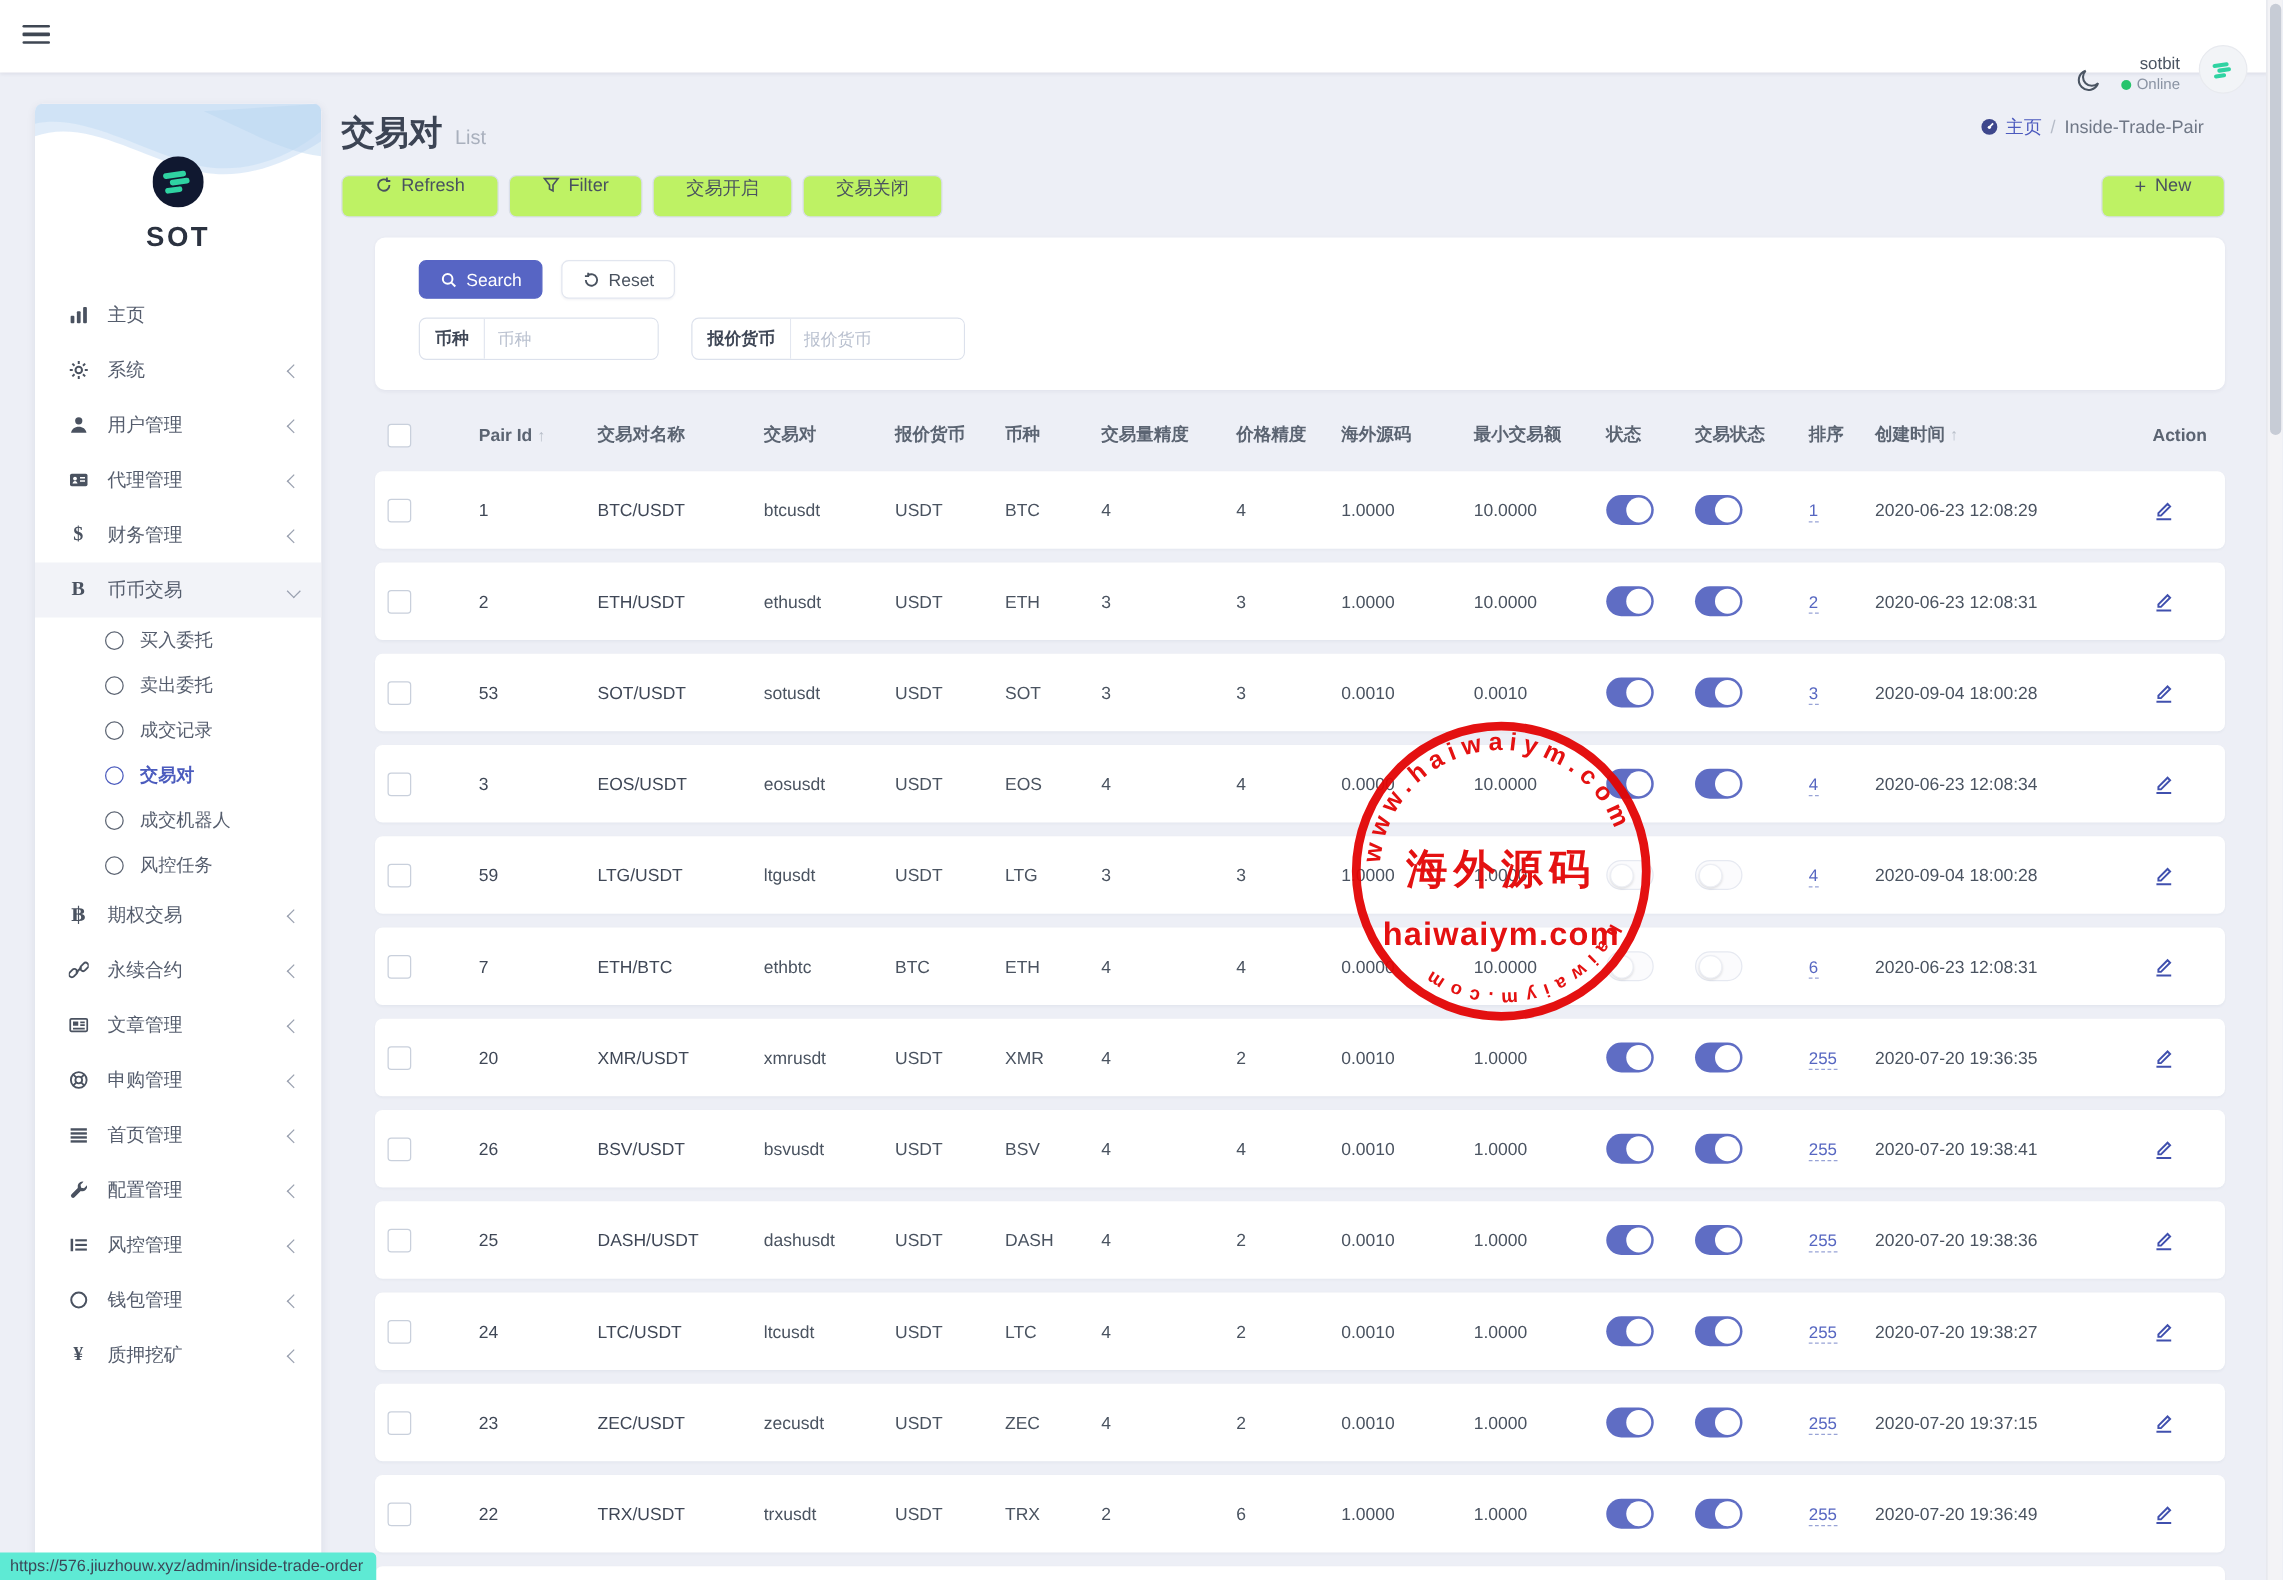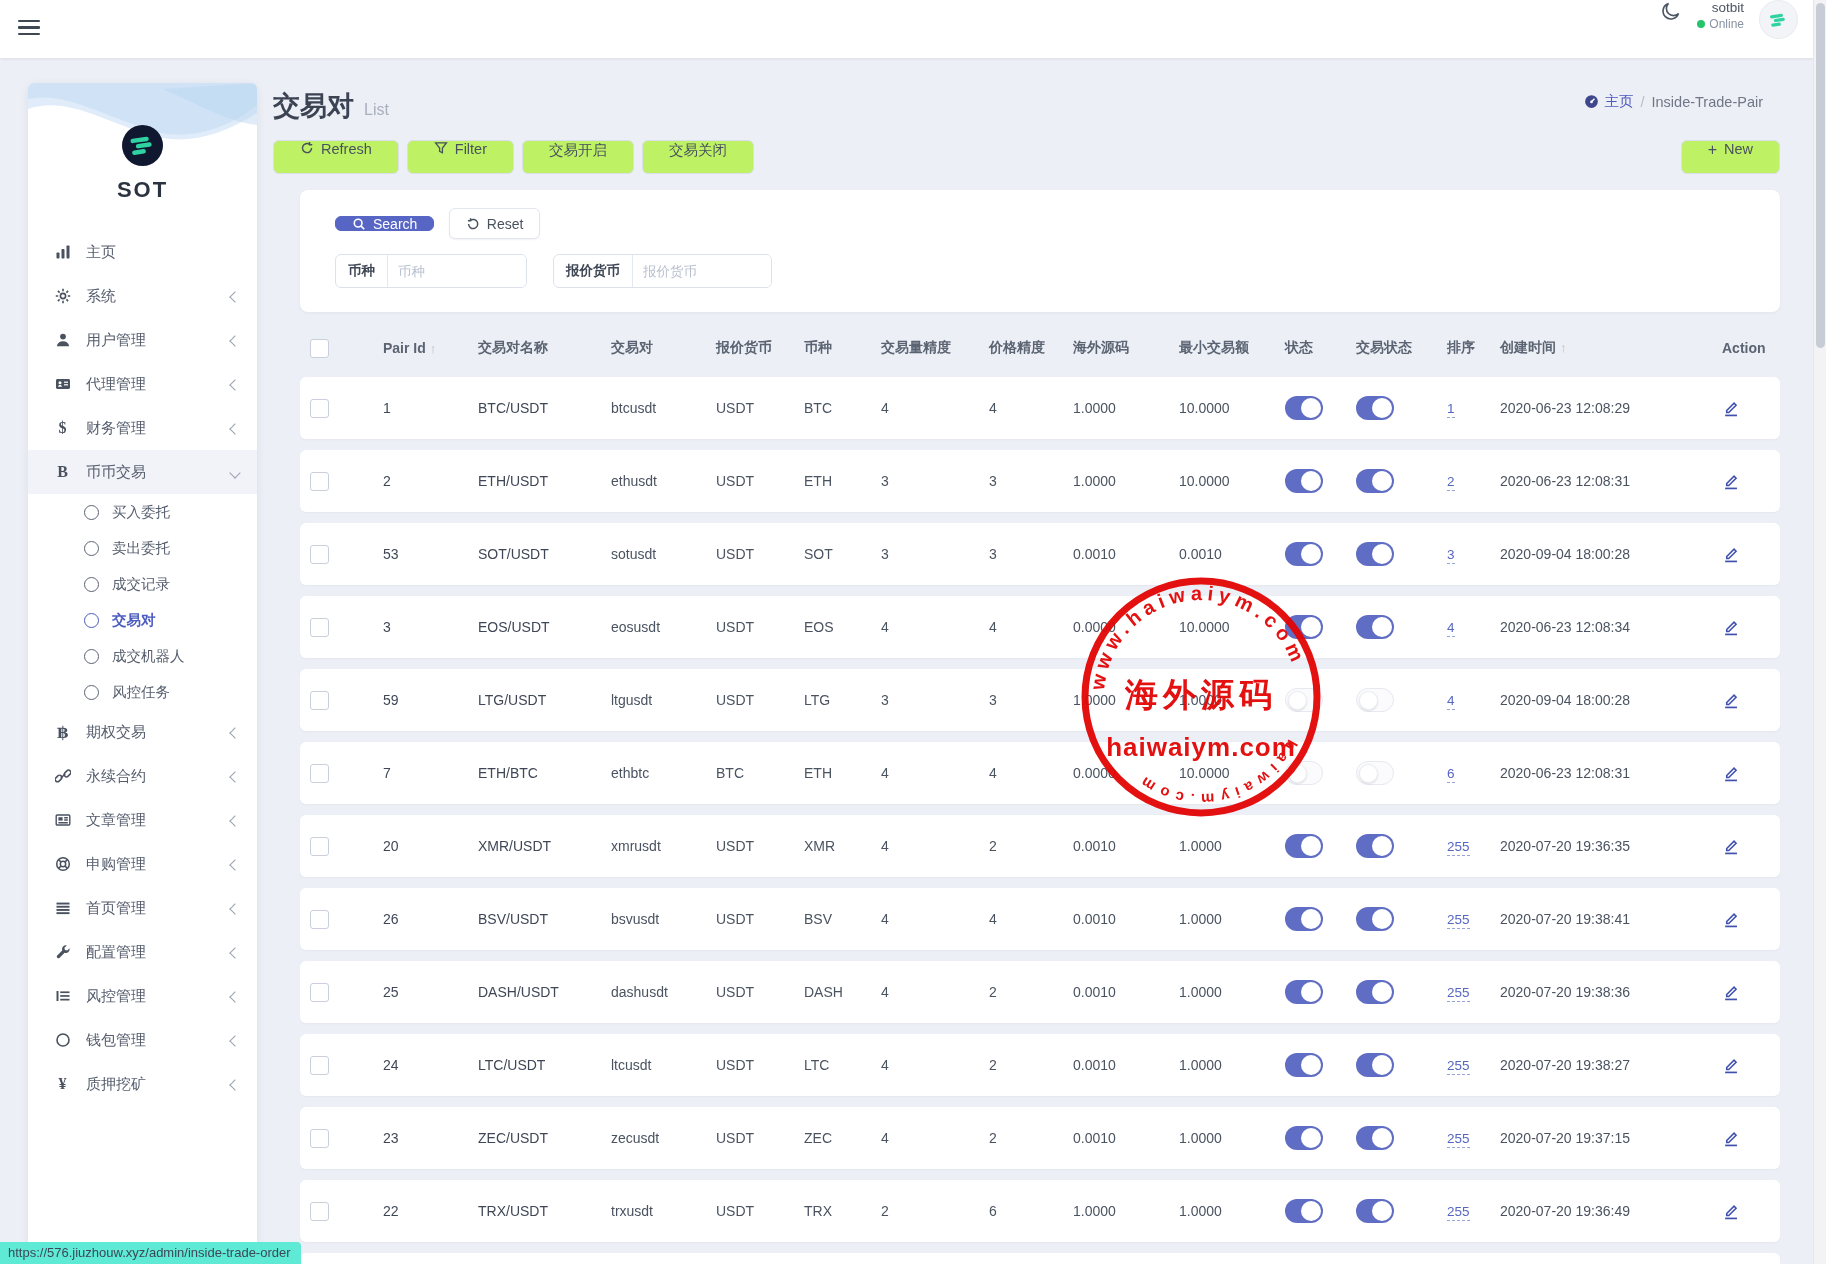--- a/index.html
+++ b/index.html
@@ -4,21 +4,21 @@
 <style>
   html,body{margin:0;padding:0}
   body{position:relative;width:1826px;height:1264px;overflow:hidden;background:#edeff6;
        font-family:"Liberation Sans","DejaVu Sans",sans-serif;color:#4a5360}
   svg{display:block}
   
   .topbar{position:absolute;left:0;top:0;width:1814px;height:58px;background:#fff;
           box-shadow:0 1px 3px rgba(20,30,60,.08);z-index:5}
   .hamburger{position:absolute;left:18px;top:20px;width:22px;height:18px;cursor:pointer}
   .hamburger span{display:block;height:2.4px;background:#3f4753;margin:0 0 4px;border-radius:1px}
-  .topbar-right{position:absolute;right:16px;top:0;height:75px;display:flex;align-items:flex-start;gap:15px}
+  .topbar-right{position:absolute;right:16px;top:0;height:75px;display:flex;align-items:flex-end;gap:15px}
   .moon-btn{width:22px;height:22px;cursor:pointer}
   .userblock{text-align:right;line-height:1.25}
   .username{font-size:13.5px;color:#4b5563}
   .userstatus{font-size:12px;color:#8a93a3;display:flex;align-items:center;gap:4px;justify-content:flex-end}
   .dot{width:8px;height:8px;border-radius:50%;background:#27c46d;display:inline-block}
   .avatar{width:37px;height:37px;border-radius:50%;background:#f2f4f7;border:1px solid #e8eaef;
           display:flex;align-items:center;justify-content:center;cursor:pointer}
   
   .scroll-track{position:absolute;right:0;top:0;width:12px;height:100%;background:#f3f3f6;
                 border-left:1px solid #e4e6ec;z-index:9}
@@ -55,21 +55,21 @@
   .bc-cur{color:#6f7786}
   
   .toolbar{position:absolute;left:273px;top:140px;display:flex;gap:8px;z-index:3}
   .btn{height:34px;display:inline-flex;gap:7px;padding:0 26px;background:#bef264;
        border:1px solid #d9dee9;border-radius:6px;font-size:14.5px;color:#49525f;cursor:pointer;box-sizing:border-box}
   .btn-new{position:absolute;right:46px;top:140px;z-index:3}
   .plus{font-size:16px;color:#49525f}
   
   .search-panel{position:absolute;left:300px;top:190px;width:1480px;height:122px;background:#fff;border-radius:8px;
                 box-shadow:0 1px 3px rgba(30,40,80,.05);padding:18px 0 0 35px;box-sizing:border-box;z-index:2}
-  .btn-search{height:15px;display:inline-flex;align-items:center;gap:7px;padding:0 16px;background:#5765c4;
+  .btn-search{height:31px;display:inline-flex;align-items:center;gap:7px;padding:0 16px;background:#5765c4;
               border:1px solid #5765c4;border-radius:6px;font-size:14px;color:#fff;cursor:pointer}
   .btn-reset{height:31px;display:inline-flex;align-items:center;gap:7px;padding:0 16px;background:#fff;
              border:1px solid #e2e6ef;border-radius:6px;font-size:14px;color:#49525f;cursor:pointer;margin-left:10px;box-shadow:0 1px 2px rgba(30,40,80,.06)}
   .form-row{margin-top:15px;display:flex;gap:26px}
   .input-group{display:inline-flex;border:1px solid #dce1ec;border-radius:6px;overflow:hidden;background:#fff;height:34px;box-sizing:border-box}
   .ig-label{padding:0 12px;line-height:32px;font-size:13.5px;font-weight:bold;color:#3f4756;border-right:1px solid #e3e7f0;white-space:nowrap}
   .ig-input{border:none;outline:none;padding:0 10px;width:118px;font-size:13.5px;color:#4a5360;font-family:inherit}
   .ig-input::placeholder{color:#b9c0cf}
   
   .grid-row{display:grid;grid-template-columns:73px 95px 133px 105px 88px 77px 108px 84px 106px 106px 71px 91px 53px 222px 1fr;

